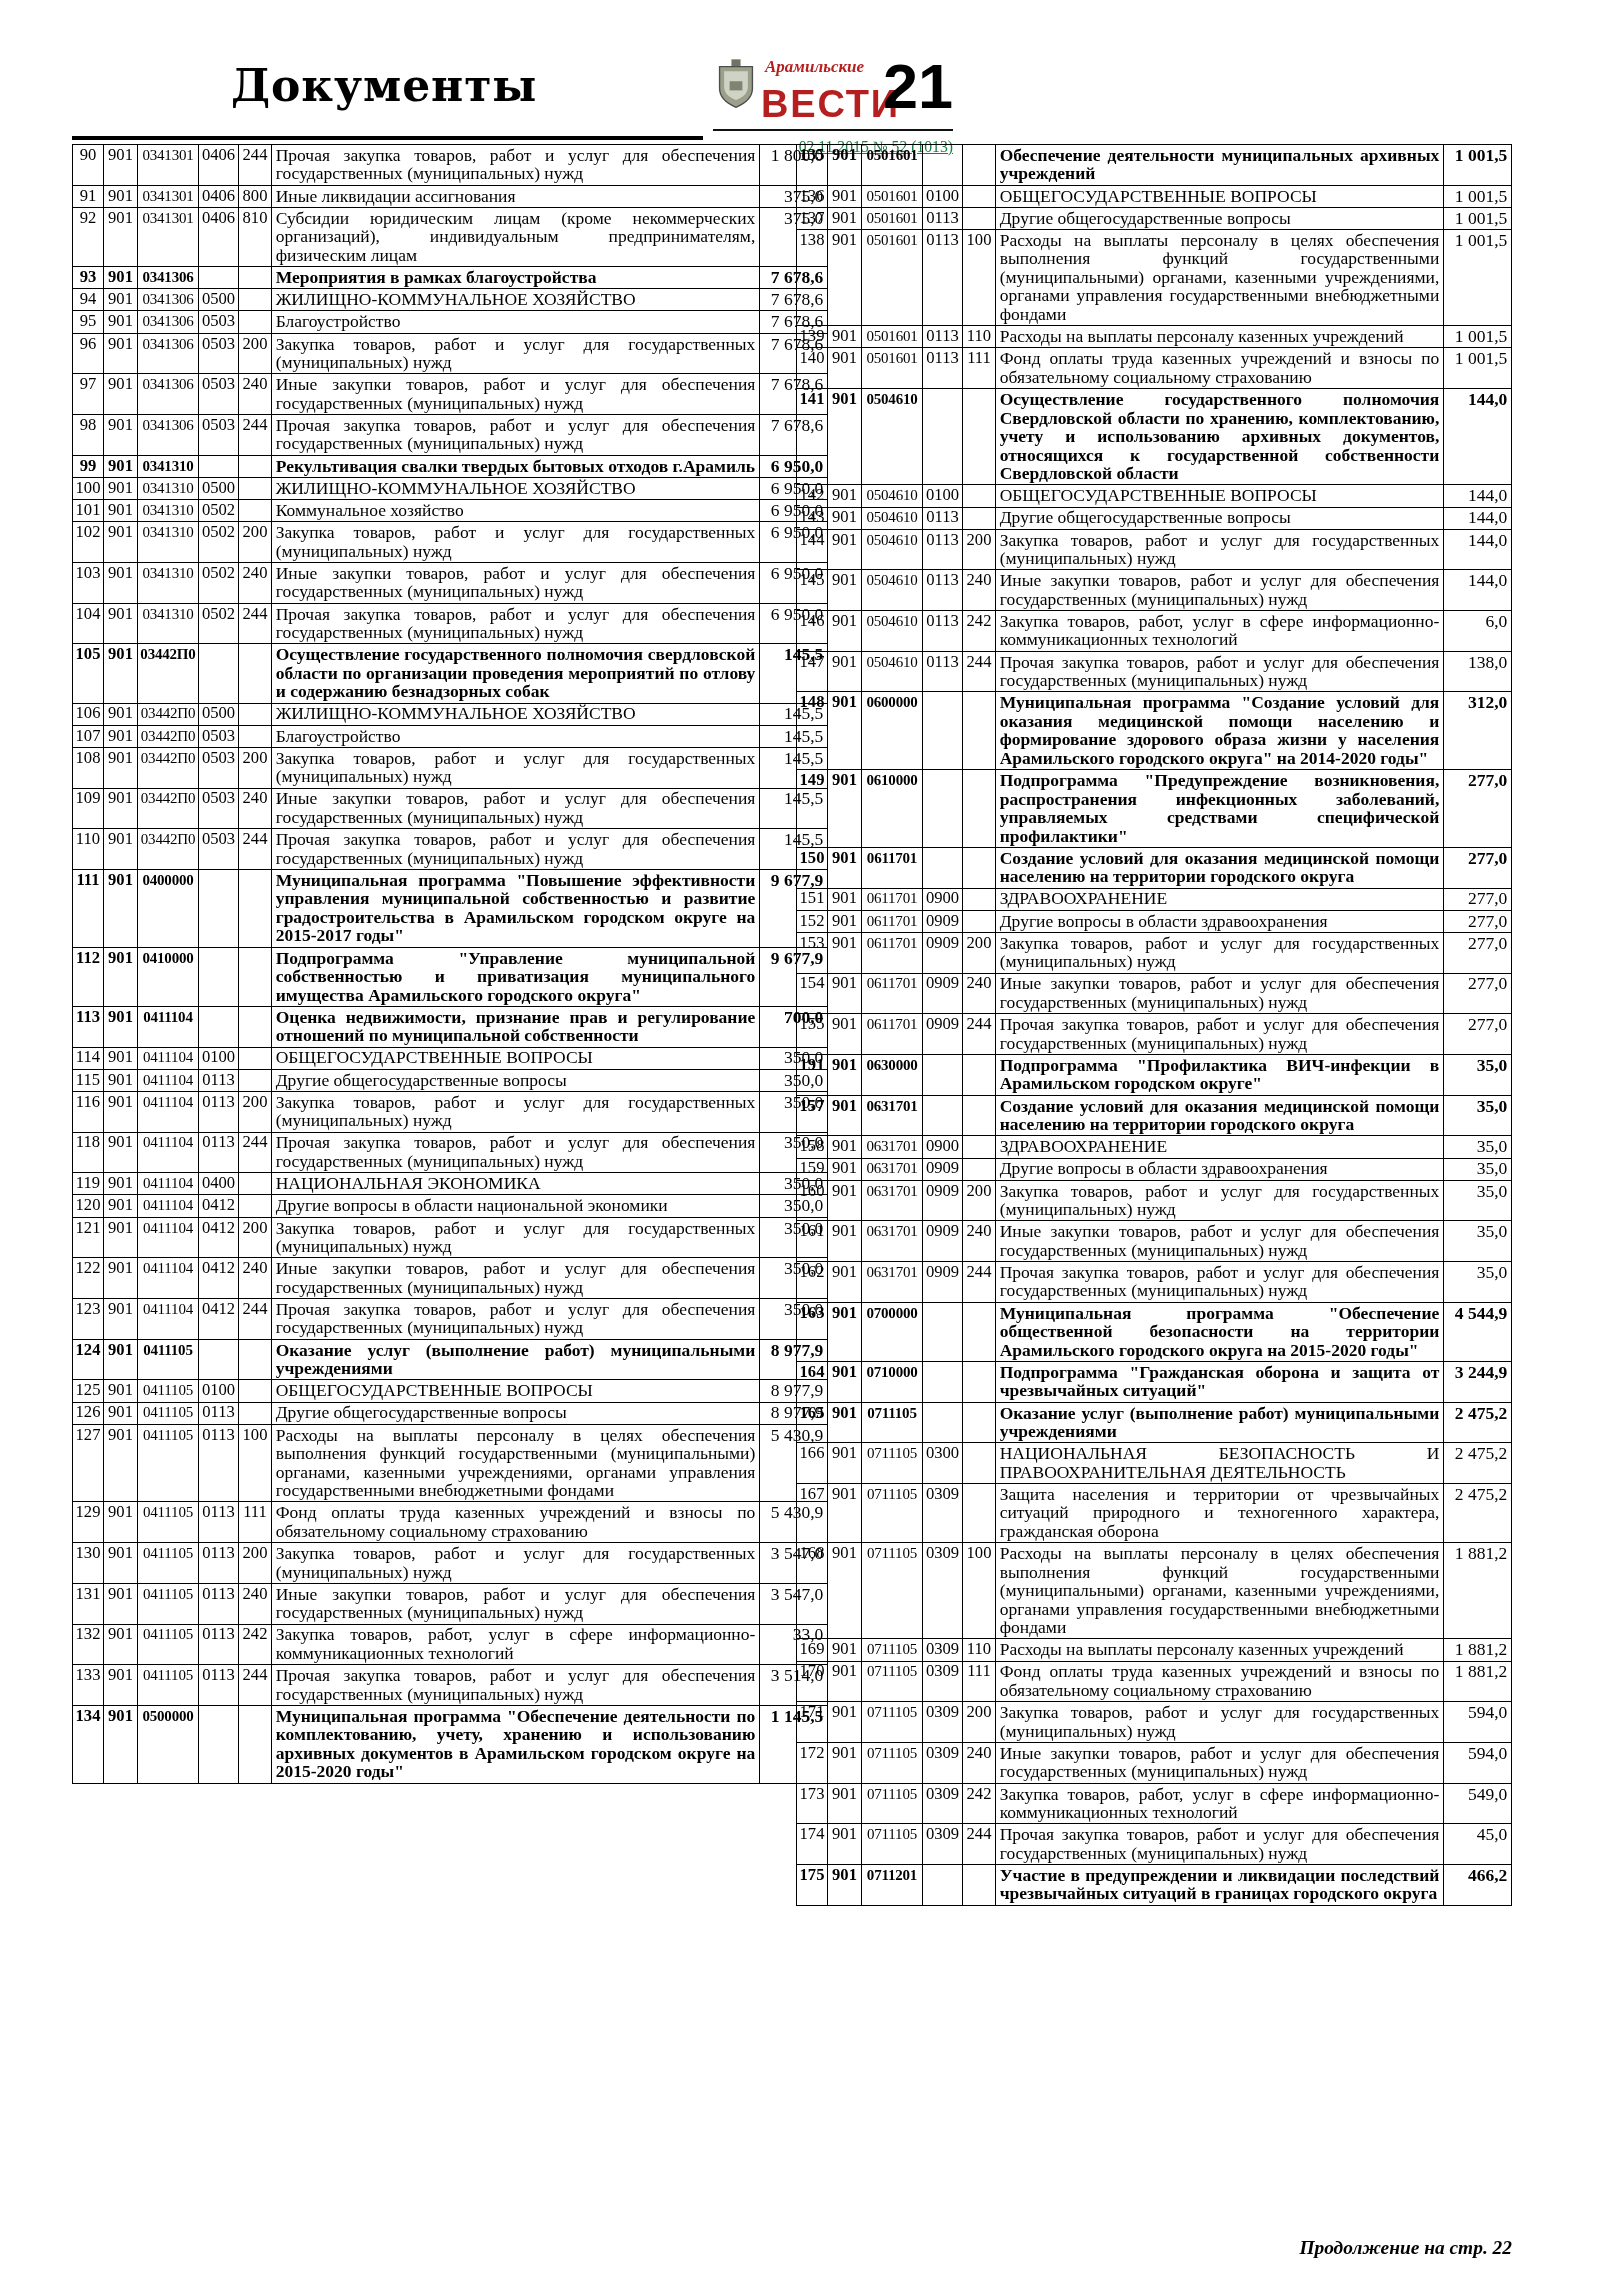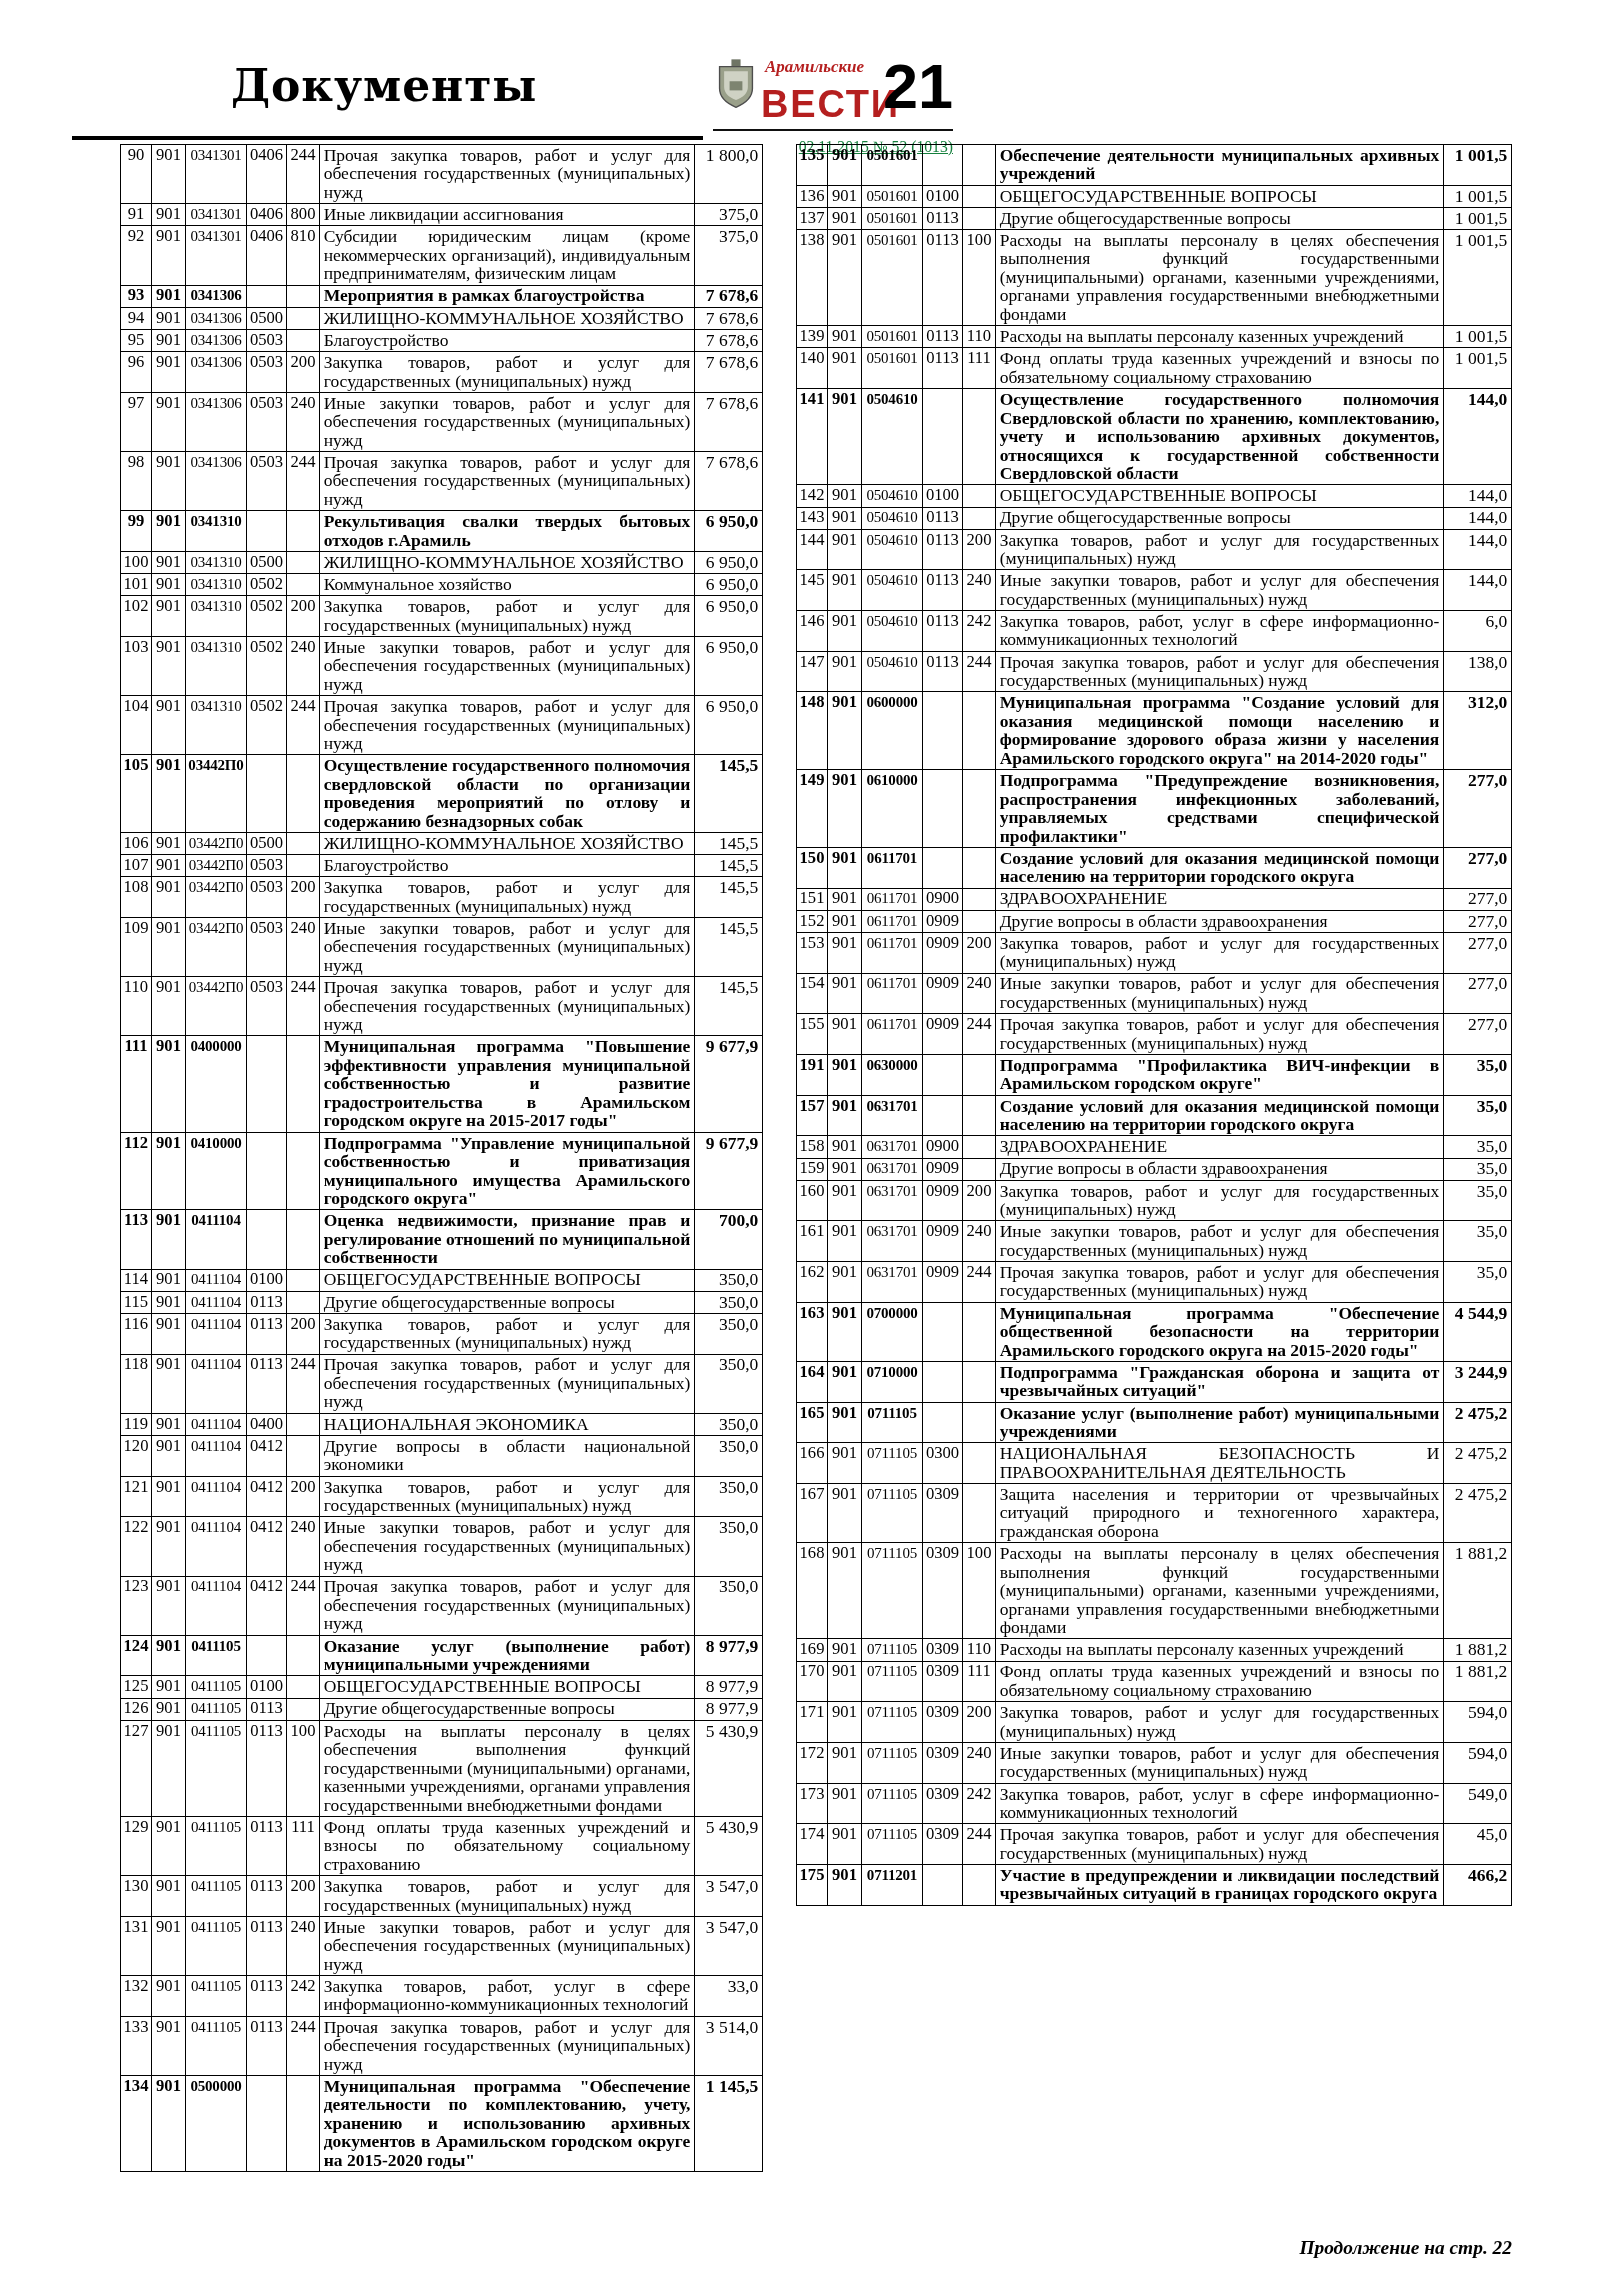--- a/index.html
+++ b/index.html
@@ -35,21 +35,21 @@
     font-size:63px; font-weight:bold; color:#000000;
     font-family:"Liberation Sans","DejaVu Sans",sans-serif;
   }
   .issue-line {
     position:absolute; left:713px; top:138px; width:240px;
     font-size:15.7px; text-align:right; color:#15803d;text-decoration:underline;
   }
 
   
   .budget-col { position:absolute; top:144px; }
-  .col-left  { left:72px;  width:643px;margin-left:48px; }
+  .col-left  { left:72px;  width:756px; }
   .col-right { left:796px; width:716px; }
 
   table { border-collapse:collapse; width:100%; table-layout:fixed; }
   col.w-num  { width:31px; }
   col.w-grbs { width:34px; }
   col.w-art  { width:61px; }
   col.w-sec  { width:40px; }
   col.w-vr   { width:33px; }
   col.w-amt  { width:68px; }
 

